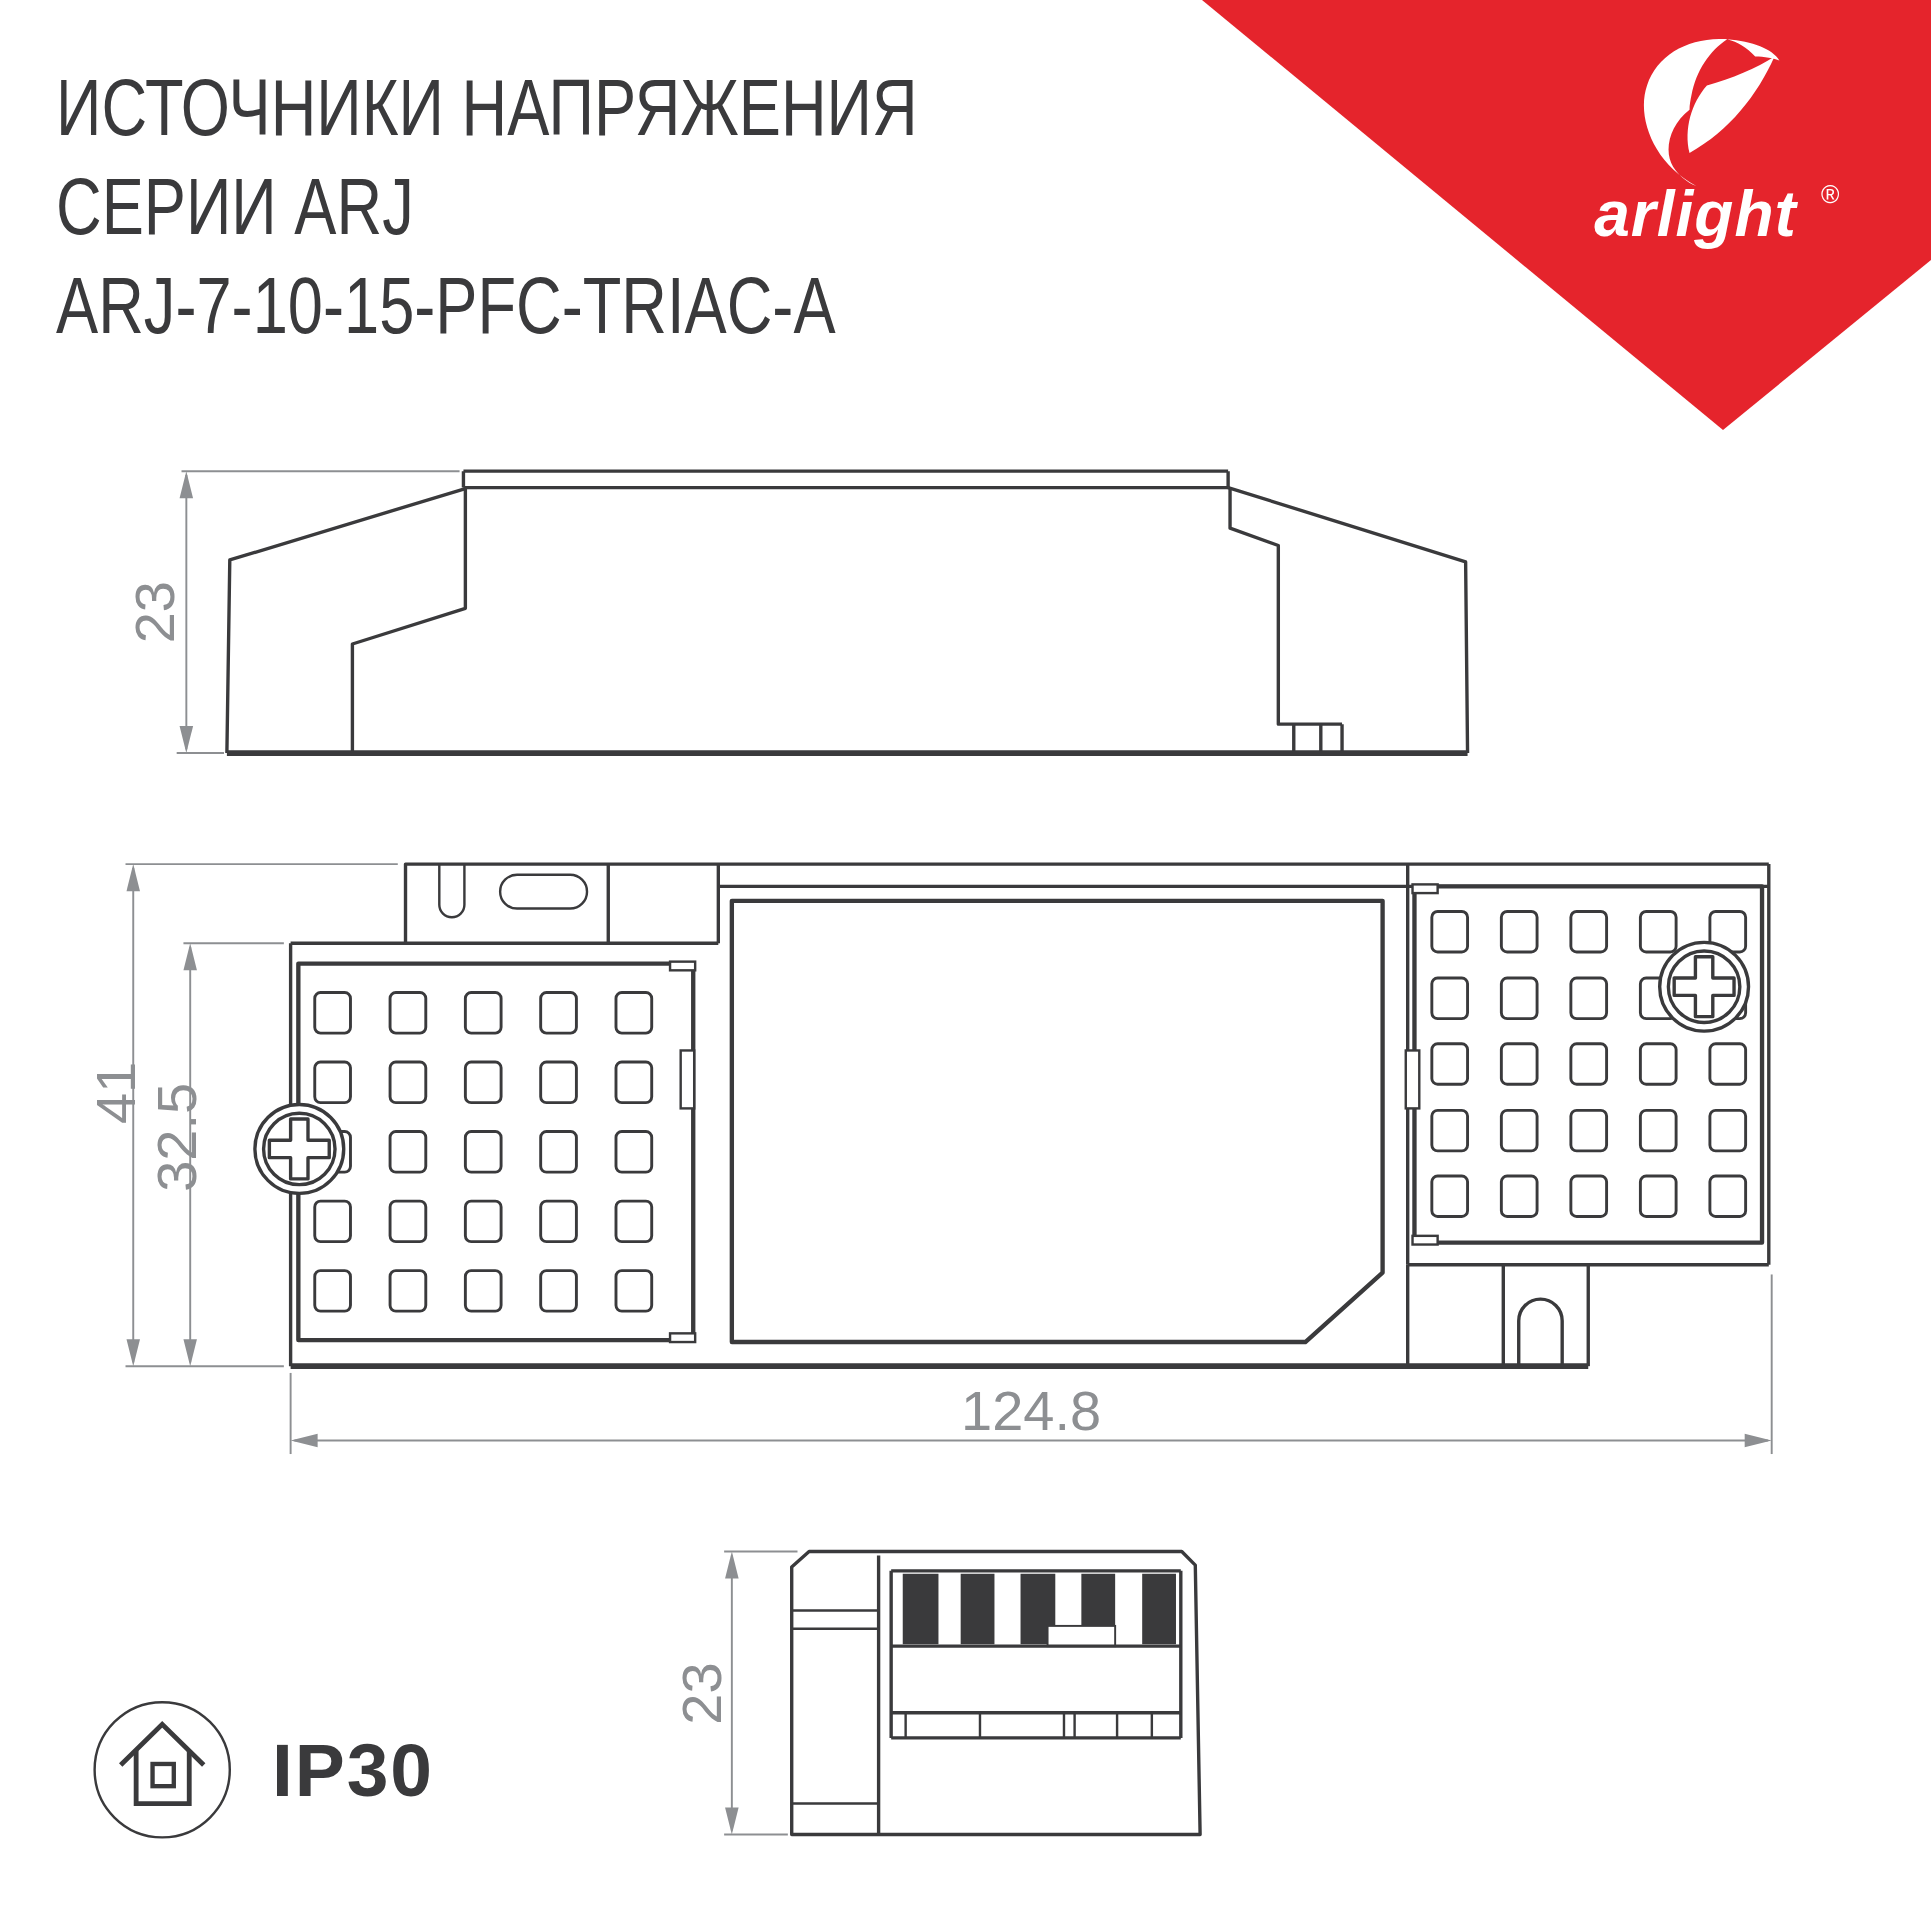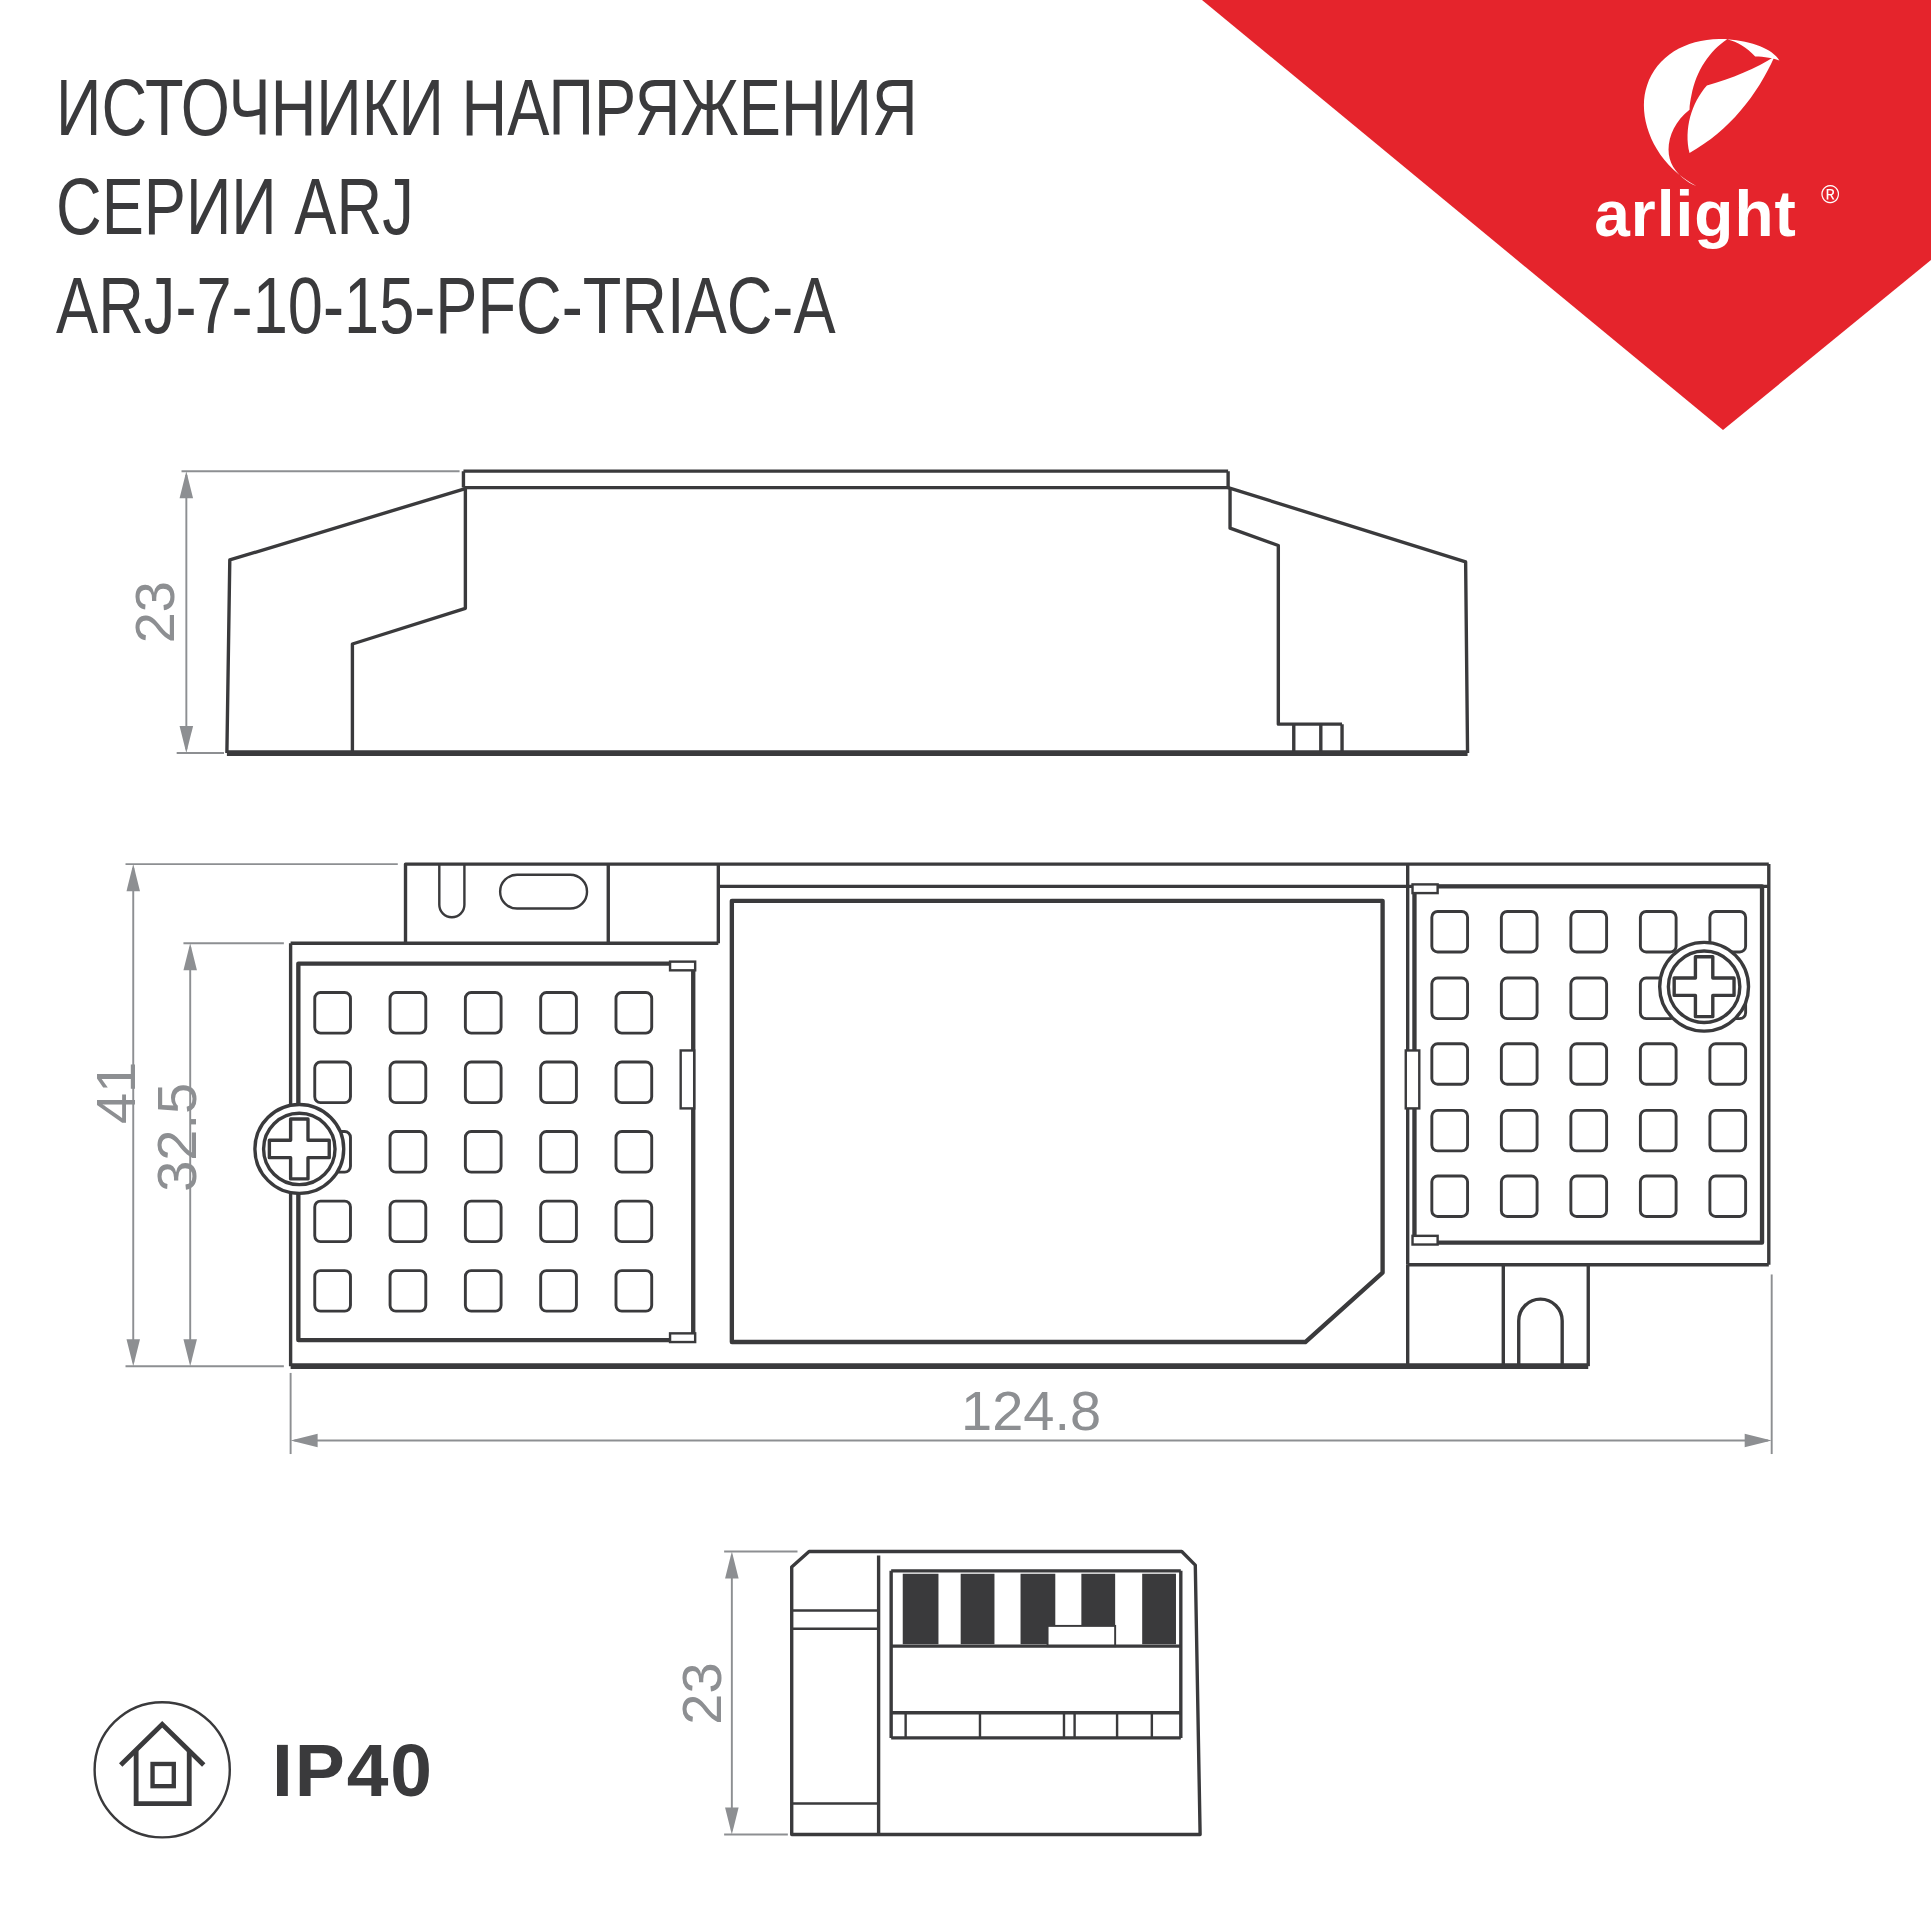--- a/index.html
+++ b/index.html
@@ -15,21 +15,21 @@
     letter-spacing:0px;white-space:nowrap;
   }
   .brand-triangle{
     position:absolute;left:0;top:0;width:1931px;height:579px;
     background:#e5242c;
     clip-path:polygon(1202px 0px,1931px 0px,1931px 260px,1723px 430px);
   }
   .logo-wrap{position:absolute;left:1506px;top:39px;width:425px;height:348px;}
   .brand-word{
     position:absolute;left:1569px;top:179px;width:253px;height:70px;
-    color:#ffffff;font-size:64px;font-weight:700;
+    color:#ffffff;font-size:64px;font-weight:700;font-style:italic;
     letter-spacing:1px;text-align:center;line-height:70px;
   }
   .registered{
     position:absolute;left:1821px;top:180px;color:#ffffff;font-size:25px;font-weight:400;
   }
   
   svg.sheet{position:absolute;left:0;top:0;}
   .ln{stroke:#3a3a3c;stroke-width:3.5;fill:none;stroke-linejoin:round;stroke-linecap:butt;}
   .ln-thick{stroke:#3a3a3c;stroke-width:6;fill:none;stroke-linejoin:round;}
   .ln-panel{stroke:#3a3a3c;stroke-width:4.5;fill:none;stroke-linejoin:round;}
@@ -255,15 +255,15 @@
 
   <g>
     <circle cx="168" cy="1833" r="70" fill="none" stroke="#3a3a3c" stroke-width="2.5"></circle>
     <path d="M 125 1828 L 168 1786 L 211 1828" fill="none" stroke="#3a3a3c" stroke-width="5" stroke-linejoin="miter"></path>
     <path d="M 141 1813 V 1868 H 196 V 1813" fill="none" stroke="#3a3a3c" stroke-width="5"></path>
     <rect x="158" y="1827" width="22" height="23" fill="none" stroke="#3a3a3c" stroke-width="4.5"></rect>
   </g>
 </svg>
 
 <div class="ip-badge">
-  <span class="ip-prefix">IP</span><span class="ip-value">40</span>
+  <span class="ip-prefix">IP</span><span class="ip-value">30</span>
 </div>
 
 
 </body></html>

